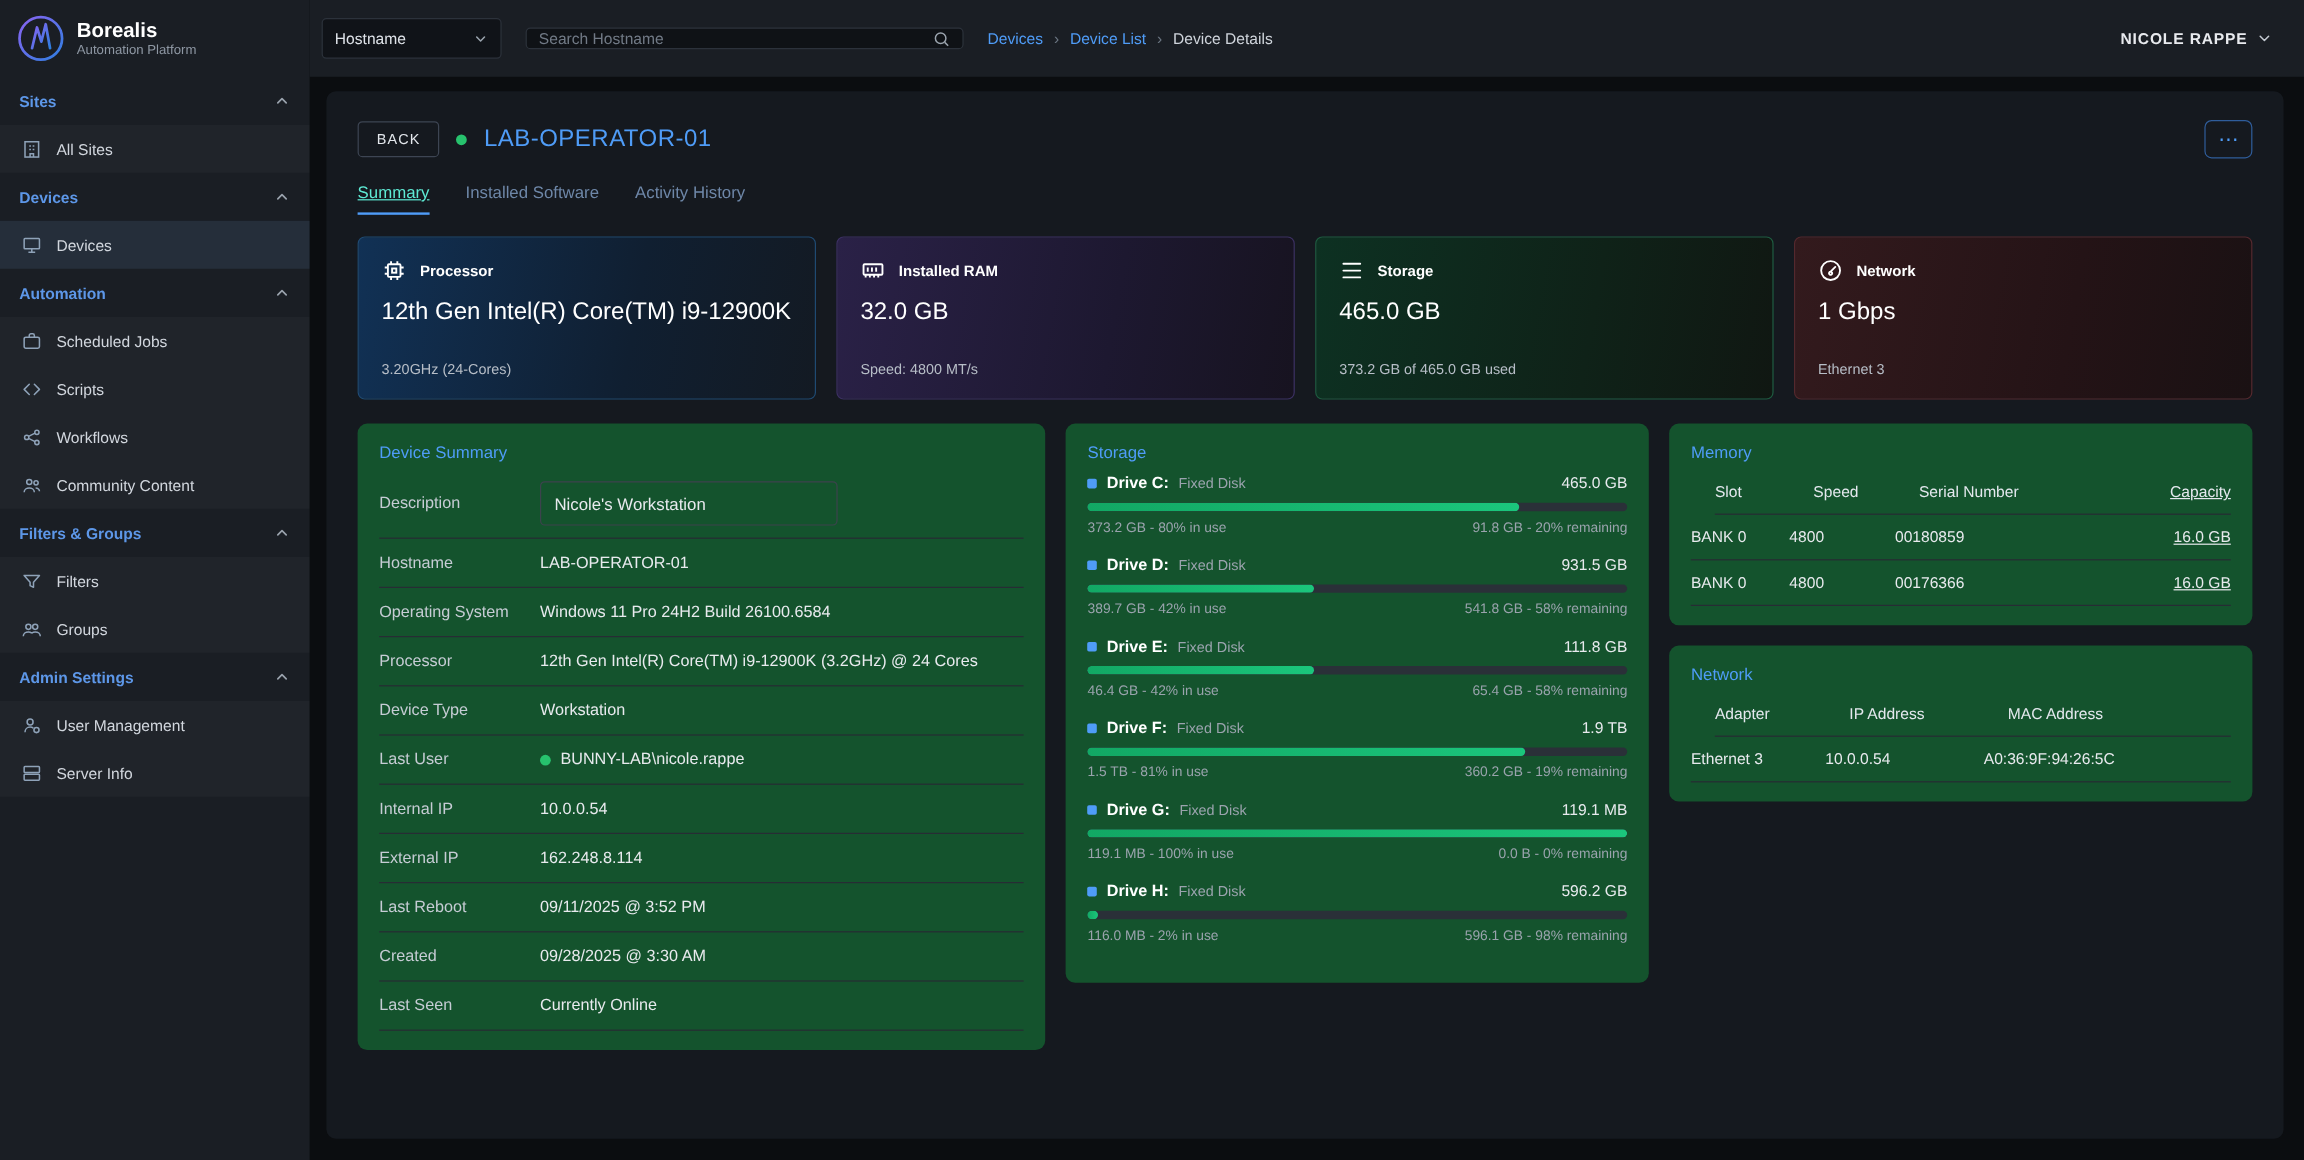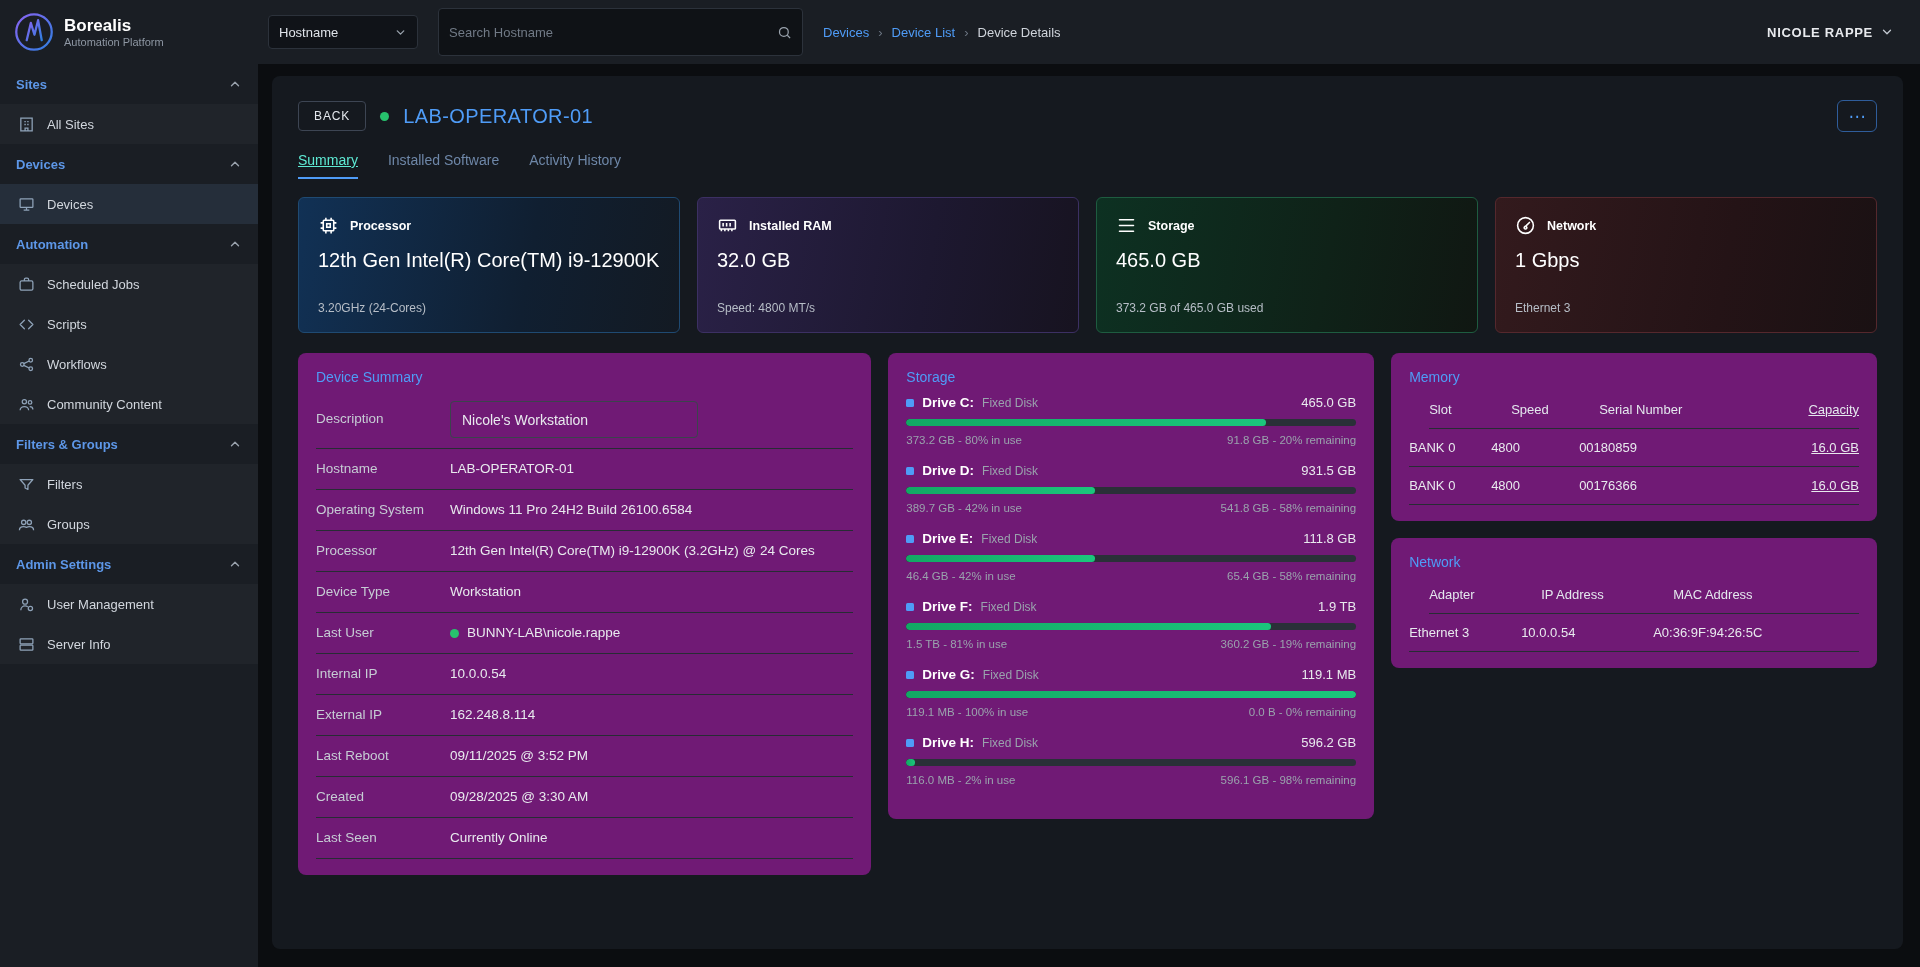--- a/index.html
+++ b/index.html
@@ -27,21 +27,21 @@
   .side-item .icn { color: #8ea2b8; display: flex; }
   .svg-icon { display: block; }
 
   
   .main { flex: 1; min-width: 0; display: flex; flex-direction: column; }
   .topbar { height: 64px; flex-shrink: 0; background: #1a1e24; display: flex; align-items: center;
     padding: 0 26px 0 10px; gap: 20px; }
   .dropdown { width: 150px; height: 34px; background: #101318; border: 1px solid #2c323b; border-radius: 4px;
     display: flex; align-items: center; justify-content: space-between; padding: 0 10px; color: #dfe3e9; cursor: pointer; }
   .dropdown .chev { color: #9aa3ad; }
-  .search { width: 365px; height: 48px; background: #0f1216; border: 1px solid #2c323b; border-radius: 4px;
+  .search { width: 365px; height: 18px; background: #0f1216; border: 1px solid #2c323b; border-radius: 4px;
     display: flex; align-items: center; padding: 0 10px; gap: 8px; }
   .search input { flex: 1; background: transparent; border: none; outline: none; color: #dfe3e9;
     font-size: 13px; font-family: inherit; }
   .search input::placeholder { color: #717a86; }
   .search .icn { color: #9aa3ad; display: flex; }
   .breadcrumb { display: flex; align-items: center; gap: 9px; font-size: 13px; }
   .crumb-link { color: #4f9cf7; cursor: pointer; text-decoration: none; }
   .crumb-sep { color: #6c7683; }
   .crumb-current { color: #cfd4db; }
   .user { margin-left: auto; display: flex; align-items: center; gap: 7px; color: #e8eaee;
@@ -72,21 +72,21 @@
   .theme-purple { background: linear-gradient(100deg, #2a2147 0%, #1d1830 60%, #171320 100%); border-color: #3c3063; }
   .theme-green  { background: linear-gradient(100deg, #0d3122 0%, #0f2218 60%, #101712 100%); border-color: #1e5c40; }
   .theme-red    { background: linear-gradient(100deg, #331a1d 0%, #241316 60%, #1a1113 100%); border-color: #55282d; }
   .stat-head { display: flex; align-items: center; gap: 11px; color: #ffffff; font-size: 12.5px; font-weight: 700; }
   .stat-head .icn { color: #ffffff; display: flex; }
   .stat-value { font-size: 20px; color: #ffffff; margin-top: 13px; white-space: nowrap; }
   .stat-sub { margin-top: auto; font-size: 12px; color: #b7bec7; }
 
   
   .columns { display: grid; grid-template-columns: 1.18fr 1fr 1fr; gap: 17px; margin-top: 20px; align-items: start; }
-  .card { background: #701a75; border-radius: 8px; padding: 16px 18px; }
+  .card { background: #14532d; border-radius: 8px; padding: 16px 18px; }
   .card-title { color: #4f9cf7; font-size: 14px; font-weight: 400; margin-bottom: 6px; }
 
   
   .summary-row { display: flex; align-items: center; gap: 16px; padding: 10px 0; border-bottom: 1px solid #272c34;
     font-size: 13.5px; min-height: 41px; }
   .summary-label { width: 118px; flex-shrink: 0; color: #c6ccd4; line-height: 1.25; }
   .summary-value { color: #e8eaee; display: flex; align-items: center; gap: 8px; line-height: 1.35; }
   .desc-input { width: 248px; height: 37px; background: transparent; border: 1px solid #3c434d; border-radius: 4px;
     color: #e8eaee; font-size: 14px; font-family: inherit; padding: 0 11px; outline: none; }
 

